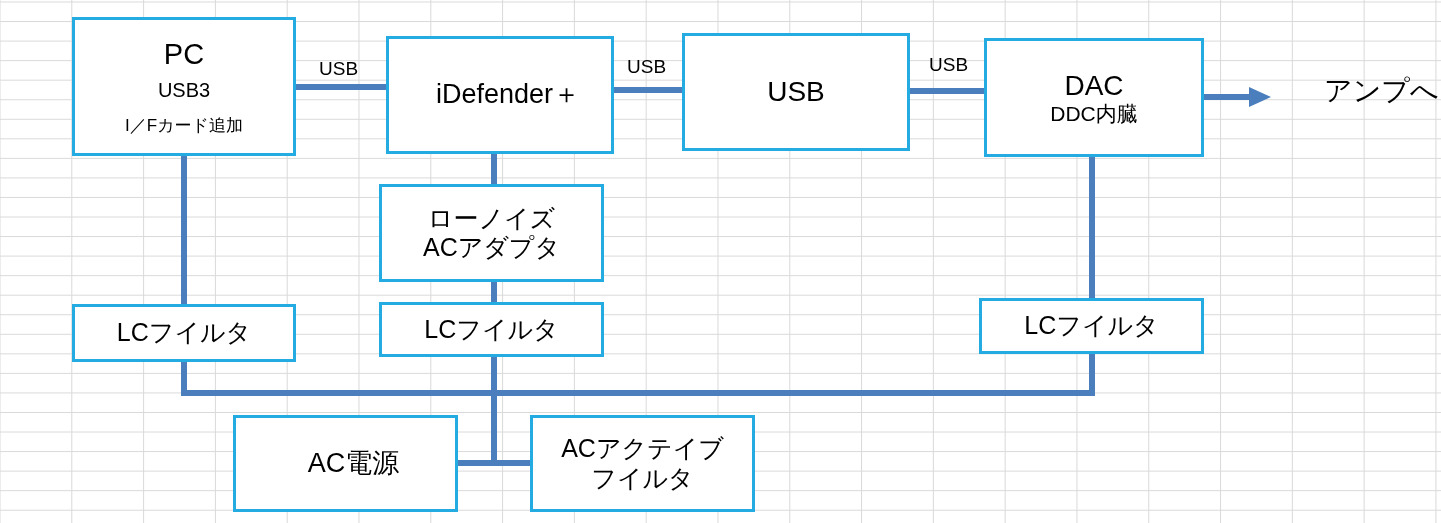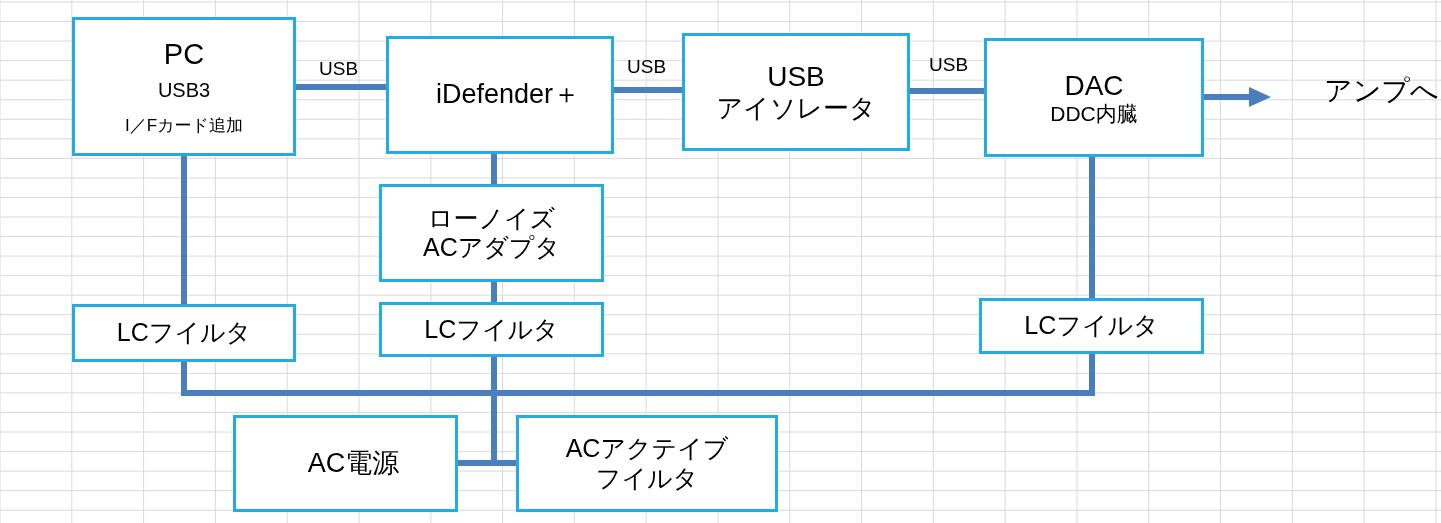--- a/index.html
+++ b/index.html
@@ -75,21 +75,21 @@
 
   #box-lcfilter-mid    { left: 379px; top: 302px; width: 225px; height: 55px; }
   #box-lcfilter-mid .t1 { font-size: 25px; }
 
   #box-lcfilter-right  { left: 979px; top: 298px; width: 225px; height: 56px; }
   #box-lcfilter-right .t1 { font-size: 25px; }
 
   #box-acpower   { left: 233px; top: 415px; width: 225px; height: 97px; padding-left: 16px; }
   #box-acpower .t1 { font-size: 27px; }
 
-  #box-acactive  { left: 516px; top: 415px; width: 262px; height: 97px; }
+  #box-acactive  { left: 530px; top: 415px; width: 225px; height: 97px; }
   #box-acactive .t1 { font-size: 25px; }
   #box-acactive .t2 { font-size: 25px; }
 
   
   .label-usb {
     position: absolute;
     font-size: 19px;
     color: #000000;
     z-index: 6;
     background: transparent;
@@ -159,21 +159,20 @@
     <span class="t2">USB3</span>
     <span class="t3">I／Fカード追加</span>
   </div>
 
   <div class="box" id="box-idefender">
     <span class="t1">iDefender＋</span>
   </div>
 
   <div class="box" id="box-usbiso">
     <span class="t1">USB</span>
-    <span class="t2">アイソレータ</span>
   </div>
 
   <div class="box" id="box-lownoise">
     <span class="t1">ローノイズ</span>
     <span class="t2">ACアダプタ</span>
   </div>
 
   <div class="box" id="box-dac">
     <span class="t1">DAC</span>
     <span class="t2">DDC内臓</span>

